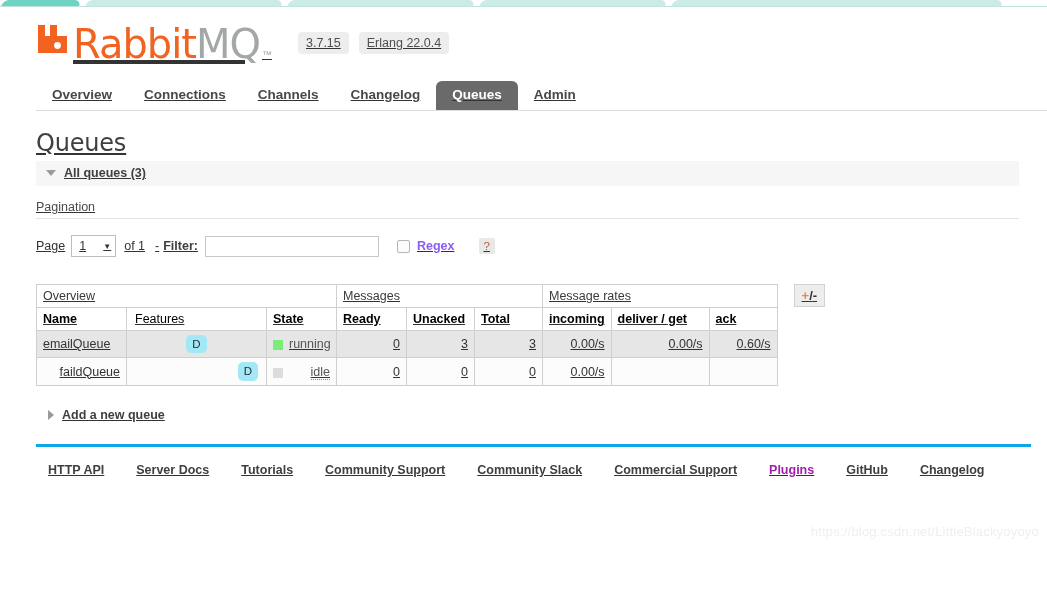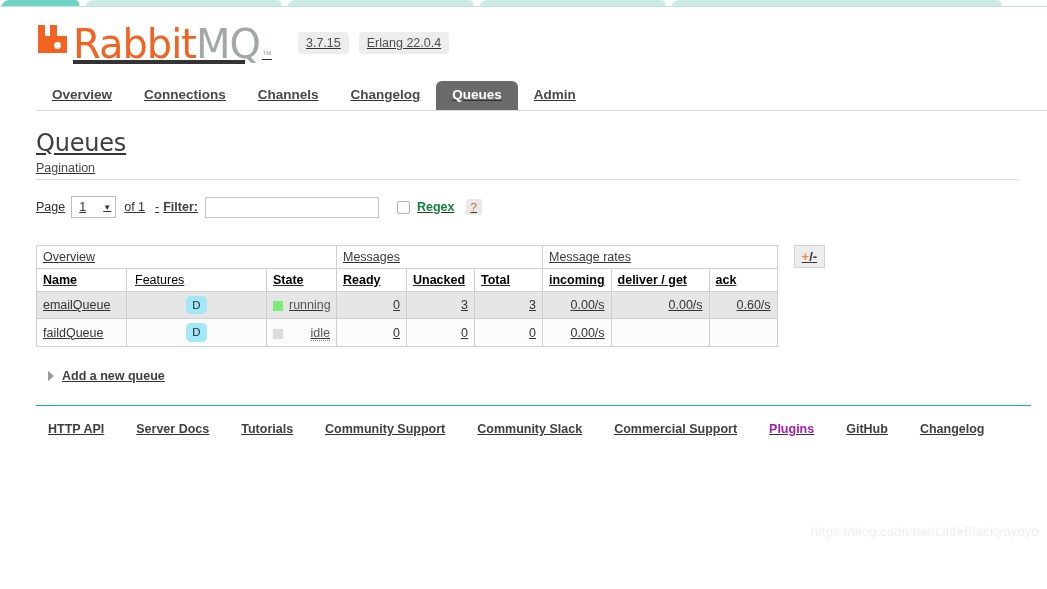--- a/index.html
+++ b/index.html
@@ -194,21 +194,21 @@
     box-sizing: content-box;
   }
   .regex-box {
     width: 11px; height: 11px;
     border: 1px solid #b5b5b5;
     background: #fbfbfb;
     border-radius: 2px;
     margin: 0 7px 0 18px;
     display: inline-block;
   }
-  .regex-label { font-weight: bold; color:#15803d; margin-right: 11px;}
+  .regex-label { font-weight: bold; color:#8b5cf6; margin-right: 24px;}
   .help-badge {
     background: #e8e8e8;
     color: #c06030;
     font-size: 11.5px;
     padding: 2px 5px;
     border-radius: 2px;
     line-height: 1.1;
   }
 
   
@@ -241,21 +241,21 @@
     color: #000000;
     height: 22px;
   }
   tr.col-row th.notbold { font-weight: normal; padding-left: 8px; }
   td.num { text-align: right; }
   td.name {
     font-weight: bold;
     color: #2c2c2c;
   }
   tr.alt td { background: #e6e6e6; }
-  tr.plain td { background: #fcfcfc; }
+  tr.plain td { background: #fcfcfc; text-align: right; }
 
   .feat-cell { text-align: center; white-space: nowrap; }
   .chip {
     display: inline-block;
     background: #a3e8f7;
     color: #2a2a2a;
     border-radius: 5px;
     padding: 2px 6px;
     font-size: 11.5px;
     margin: 0 2px;
@@ -300,21 +300,21 @@
   .addqueue-label {
     font-size: 12.5px;
     font-weight: bold;
     color: #3f3f3f;
   }
 
   
   .footer {
     margin-top: 22px;
     width: 983px;
-    border-top: 1px solid #0ea5e9;
+    border-top: 3px solid #0ea5e9;
     padding-top: 16px;
     display: flex;
     align-items: center;
     padding-left: 12px;
   }
   .footer-link {
     font-size: 12.5px;
     font-weight: bold;
     color: #3f3f3f;
     margin-right: 32px;
@@ -373,20 +373,24 @@
       <div class="nav-item active">Queues</div>
       <div class="nav-item">Admin</div>
     </div>
     <div class="nav-rule"></div>
   </div>
 
   <div class="main">
 
     <div class="page-title">Queues</div>
 
+    <div class="section-bar">
+      <span class="tri tri-down"></span>
+      <span class="section-label">All queues (3)</span>
+    </div>
 
     <div class="pagination-head">Pagination</div>
 
     <div class="pagination-row">
       <span class="pg-label">Page</span>
       <span class="pg-select">
         <span>1</span>
         <span class="caret">▼</span>
       </span>
       <span class="pg-of">of 1</span>

